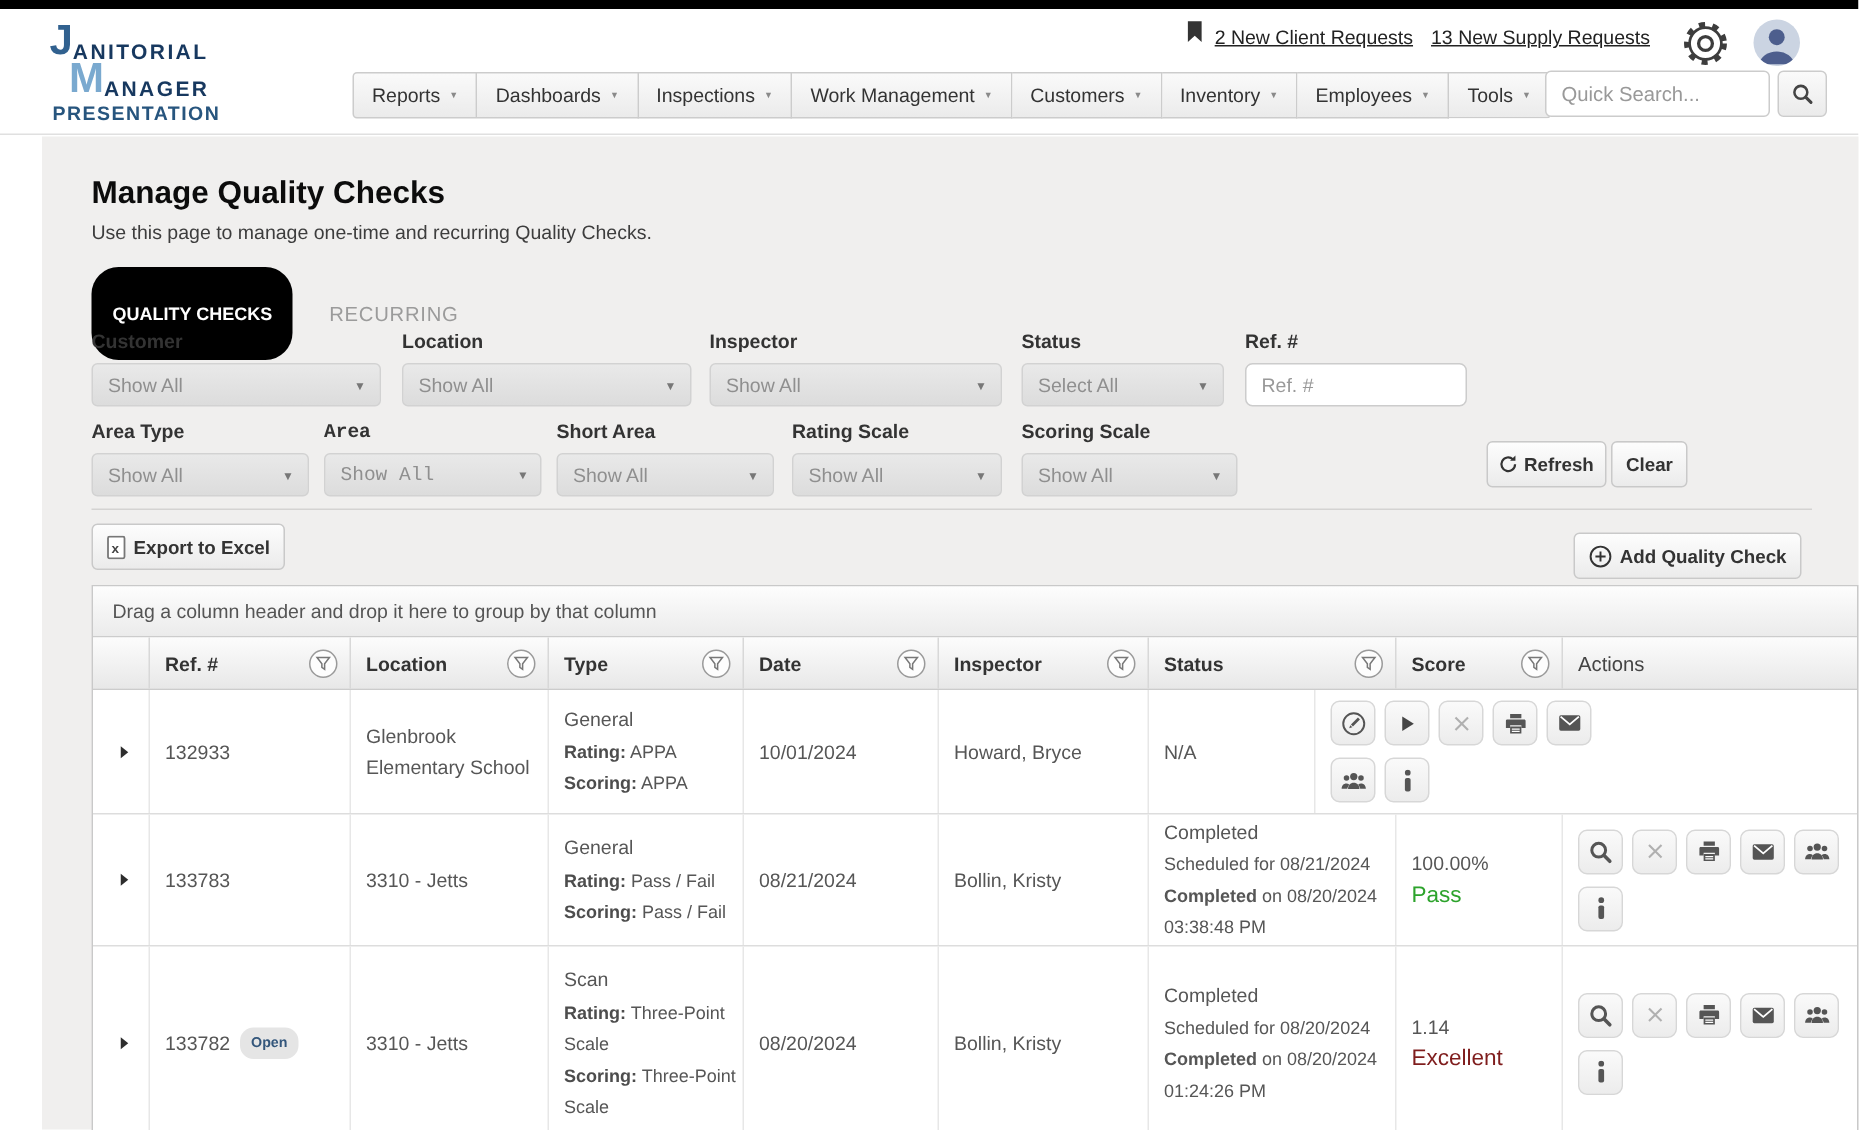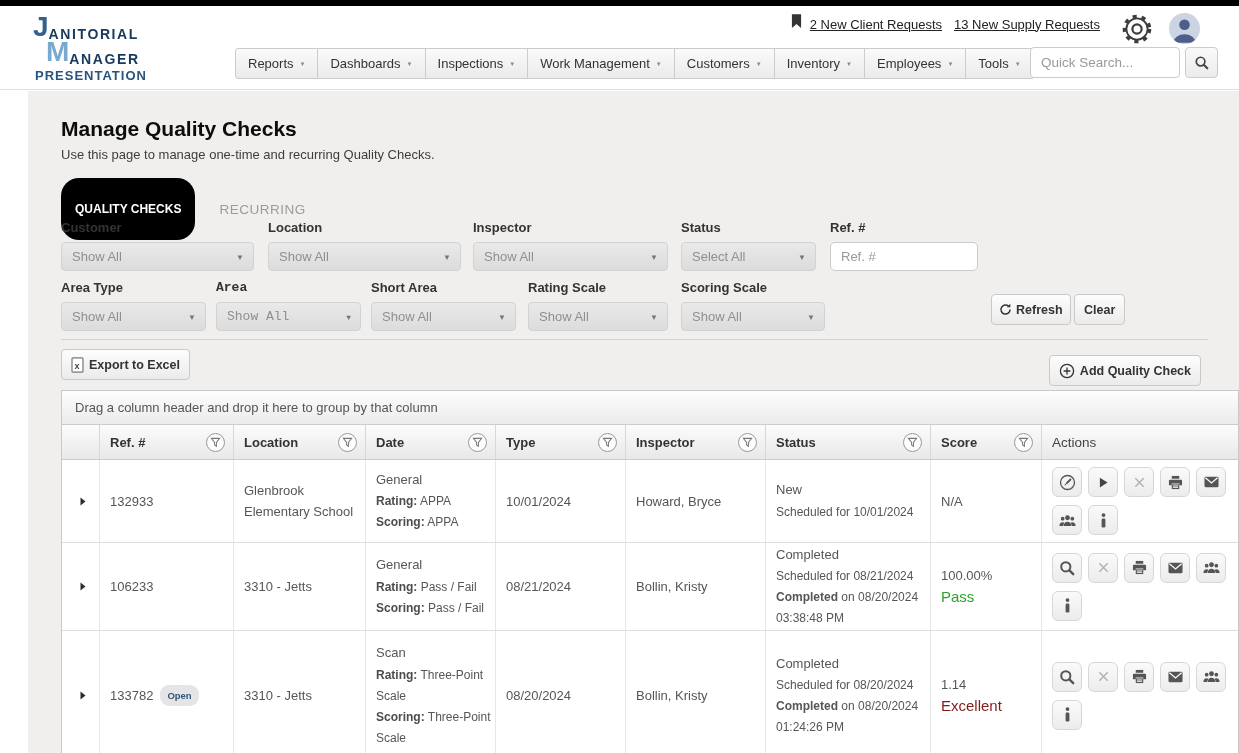--- a/index.html
+++ b/index.html
@@ -287,36 +287,36 @@
           </span>
         </div>
       <div class="th c2">
           <span>Location</span>
           <span class="funnel">
             <svg width="11" height="11" viewBox="0 0 12 12">
               <path d="M1.5 1.5h9L7 6v4L5 8.6V6z" fill="none" stroke="#787878" stroke-width="1.1"></path>
             </svg>
           </span>
         </div>
+      <div class="th c3">
+          <span>Type</span>
+          <span class="funnel">
+            <svg width="11" height="11" viewBox="0 0 12 12">
+              <path d="M1.5 1.5h9L7 6v4L5 8.6V6z" fill="none" stroke="#787878" stroke-width="1.1"></path>
+            </svg>
+          </span>
+        </div>
       <div class="th c4">
           <span>Date</span>
           <span class="funnel">
             <svg width="11" height="11" viewBox="0 0 12 12">
               <path d="M1.5 1.5h9L7 6v4L5 8.6V6z" fill="none" stroke="#787878" stroke-width="1.1"></path>
             </svg>
           </span>
         </div>
-      <div class="th c3">
-          <span>Type</span>
-          <span class="funnel">
-            <svg width="11" height="11" viewBox="0 0 12 12">
-              <path d="M1.5 1.5h9L7 6v4L5 8.6V6z" fill="none" stroke="#787878" stroke-width="1.1"></path>
-            </svg>
-          </span>
-        </div>
       <div class="th c5">
           <span>Inspector</span>
           <span class="funnel">
             <svg width="11" height="11" viewBox="0 0 12 12">
               <path d="M1.5 1.5h9L7 6v4L5 8.6V6z" fill="none" stroke="#787878" stroke-width="1.1"></path>
             </svg>
           </span>
         </div>
       <div class="th c6">
           <span>Status</span>
@@ -356,26 +356,20 @@
             <div class="t1">General</div>
             <div><b>Rating:</b> <span>APPA</span></div>
             <div><b>Scoring:</b> <span>APPA</span></div>
           </div>
         </div>
       <div class="td c4">
           <span>10/01/2024</span>
         </div>
       <div class="td c5">
           <span>Howard, Bryce</span>
-        </div>
-      <div class="td c6">
-          <div class="statuscell">
-            <div class="s1">New</div>
-            <div>Scheduled for 10/01/2024</div>
-          </div>
         </div>
       <div class="td c7">
           <div>
             <div>N/A</div>
           </div>
         </div>
       <div class="td c8">
           <div class="acts">
             <span class="abtn">
               <svg width="17" height="17" viewBox="0 0 17 17">
@@ -434,21 +428,21 @@
         </div>
     </div>
 
     <div class="tr r2">
       <div class="td c0 expand">
           <svg width="6" height="9" viewBox="0 0 6 9">
             <path d="M0.5 0.5v8l5-4z" fill="#2d2d2d"></path>
           </svg>
         </div>
       <div class="td c1">
-          <span>106233</span>
+          <span>133783</span>
         </div>
       <div class="td c2">
           <div class="loc2">3310 - Jetts</div>
         </div>
       <div class="td c3 typecell">
           <div class="small">
             <div class="t1">General</div>
             <div><b>Rating:</b> <span>Pass / Fail</span></div>
             <div><b>Scoring:</b> <span>Pass / Fail</span></div>
           </div>

